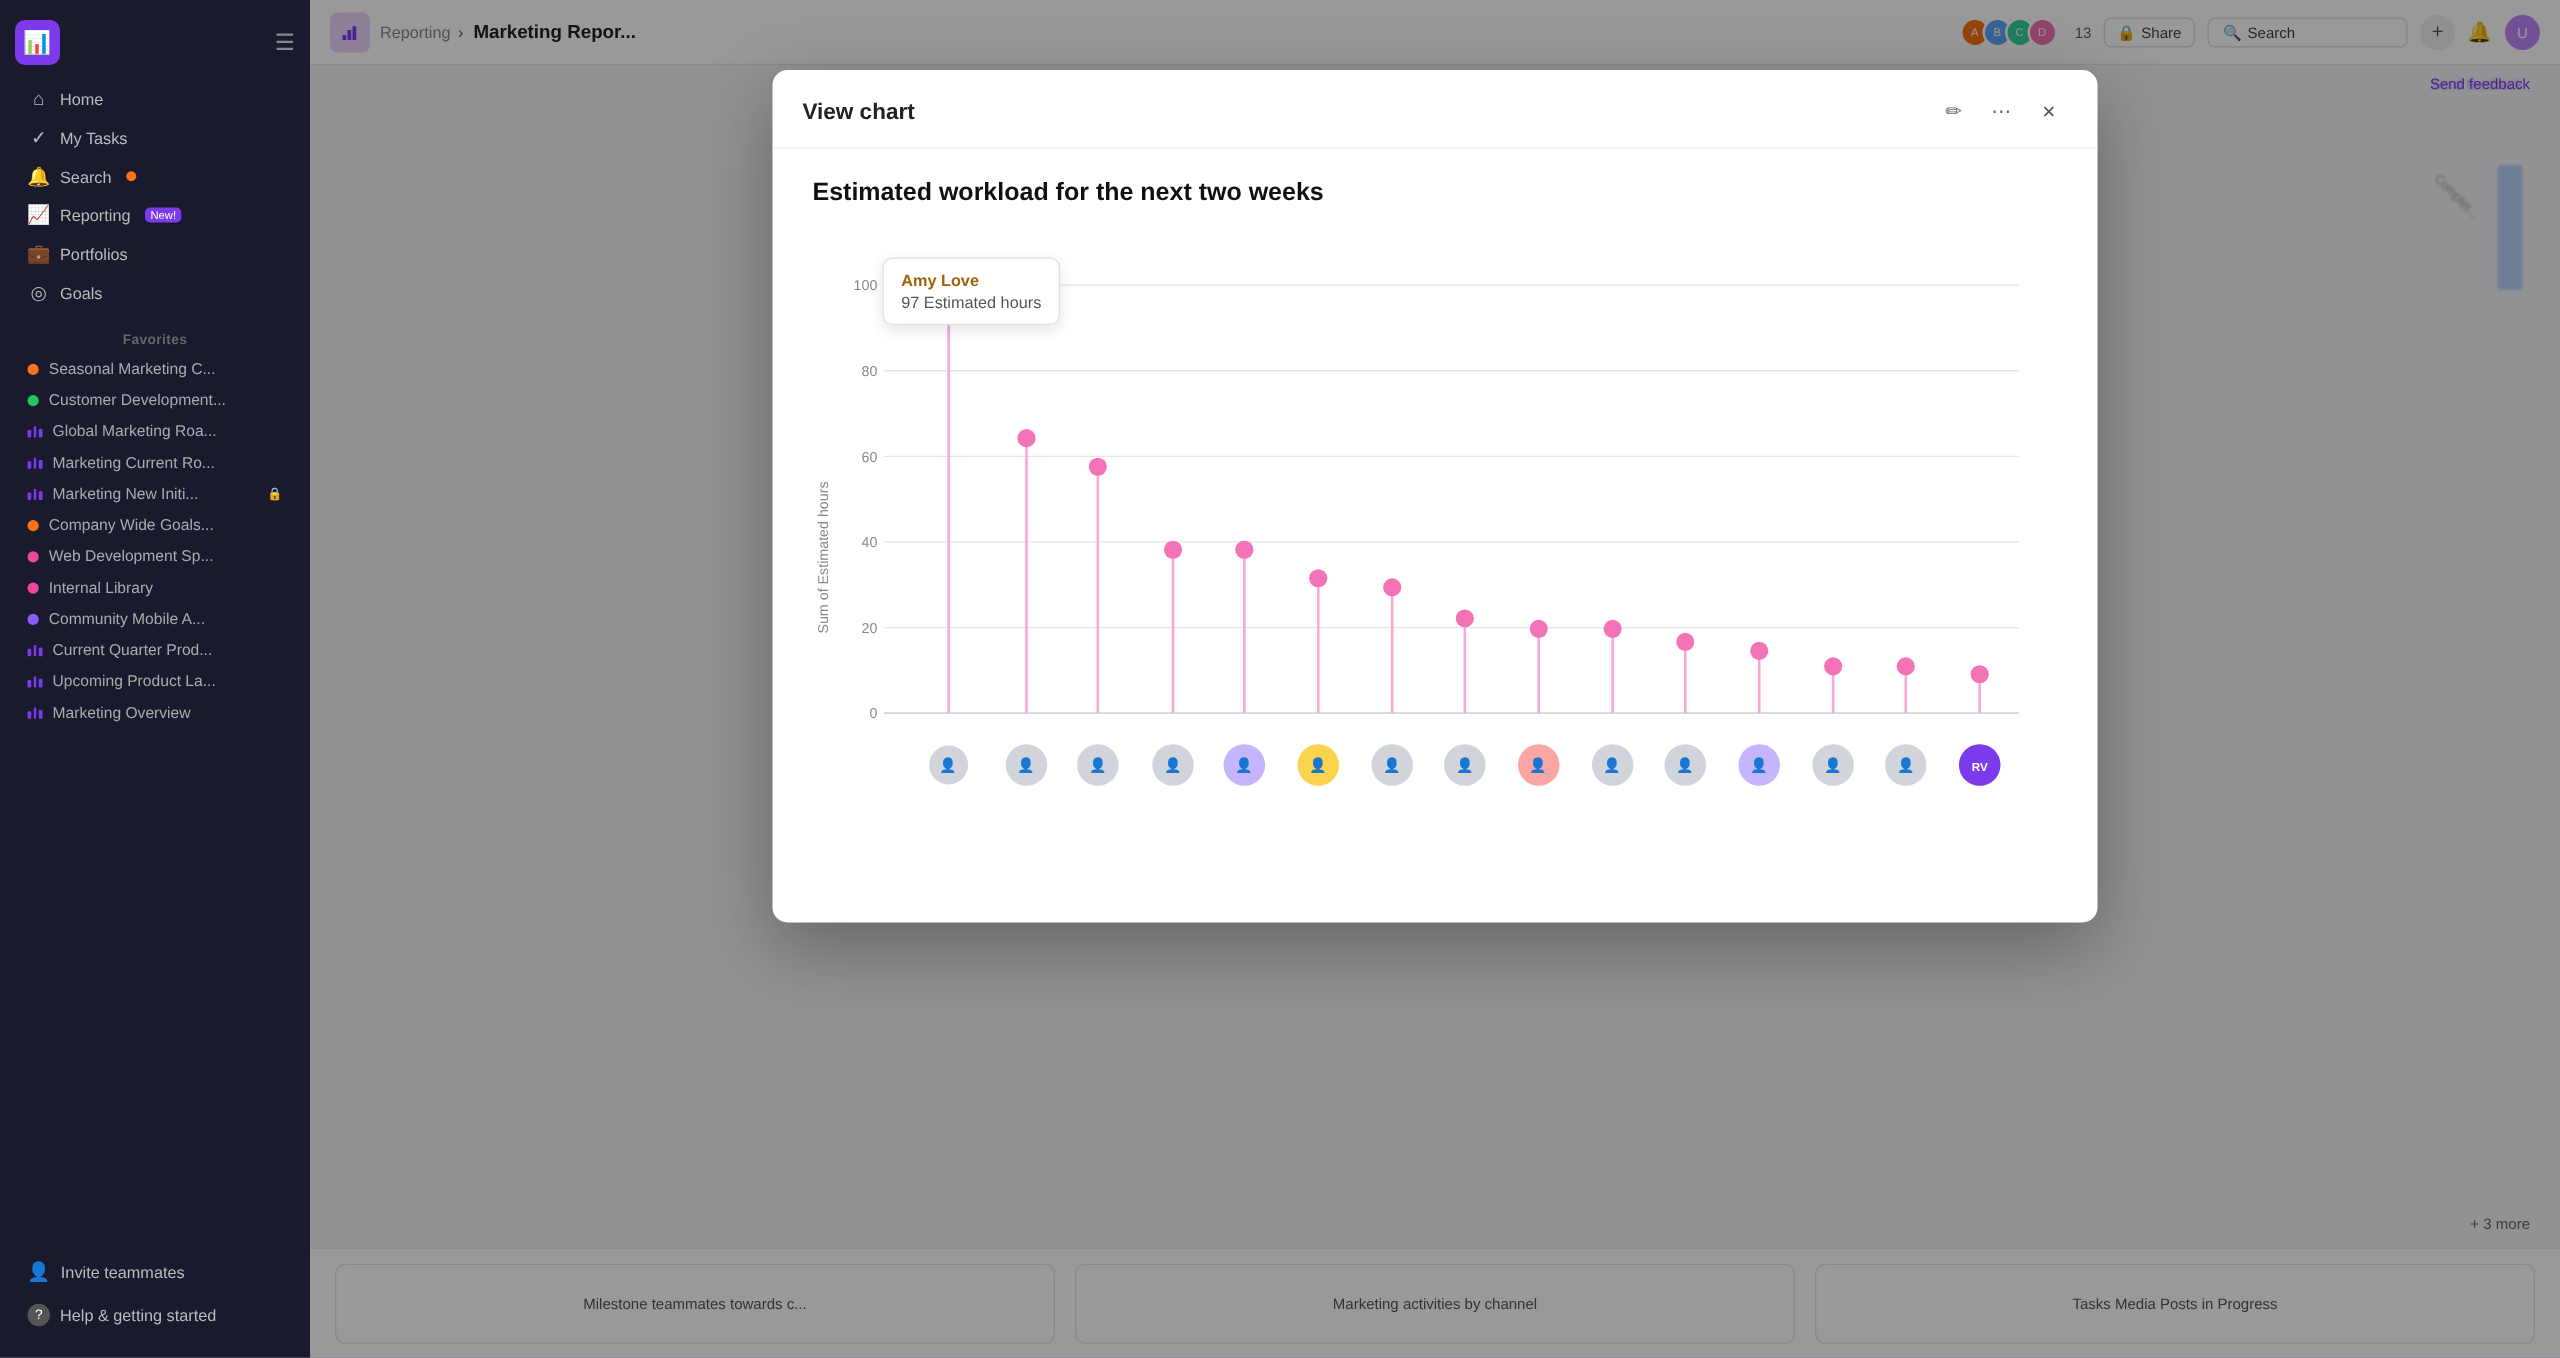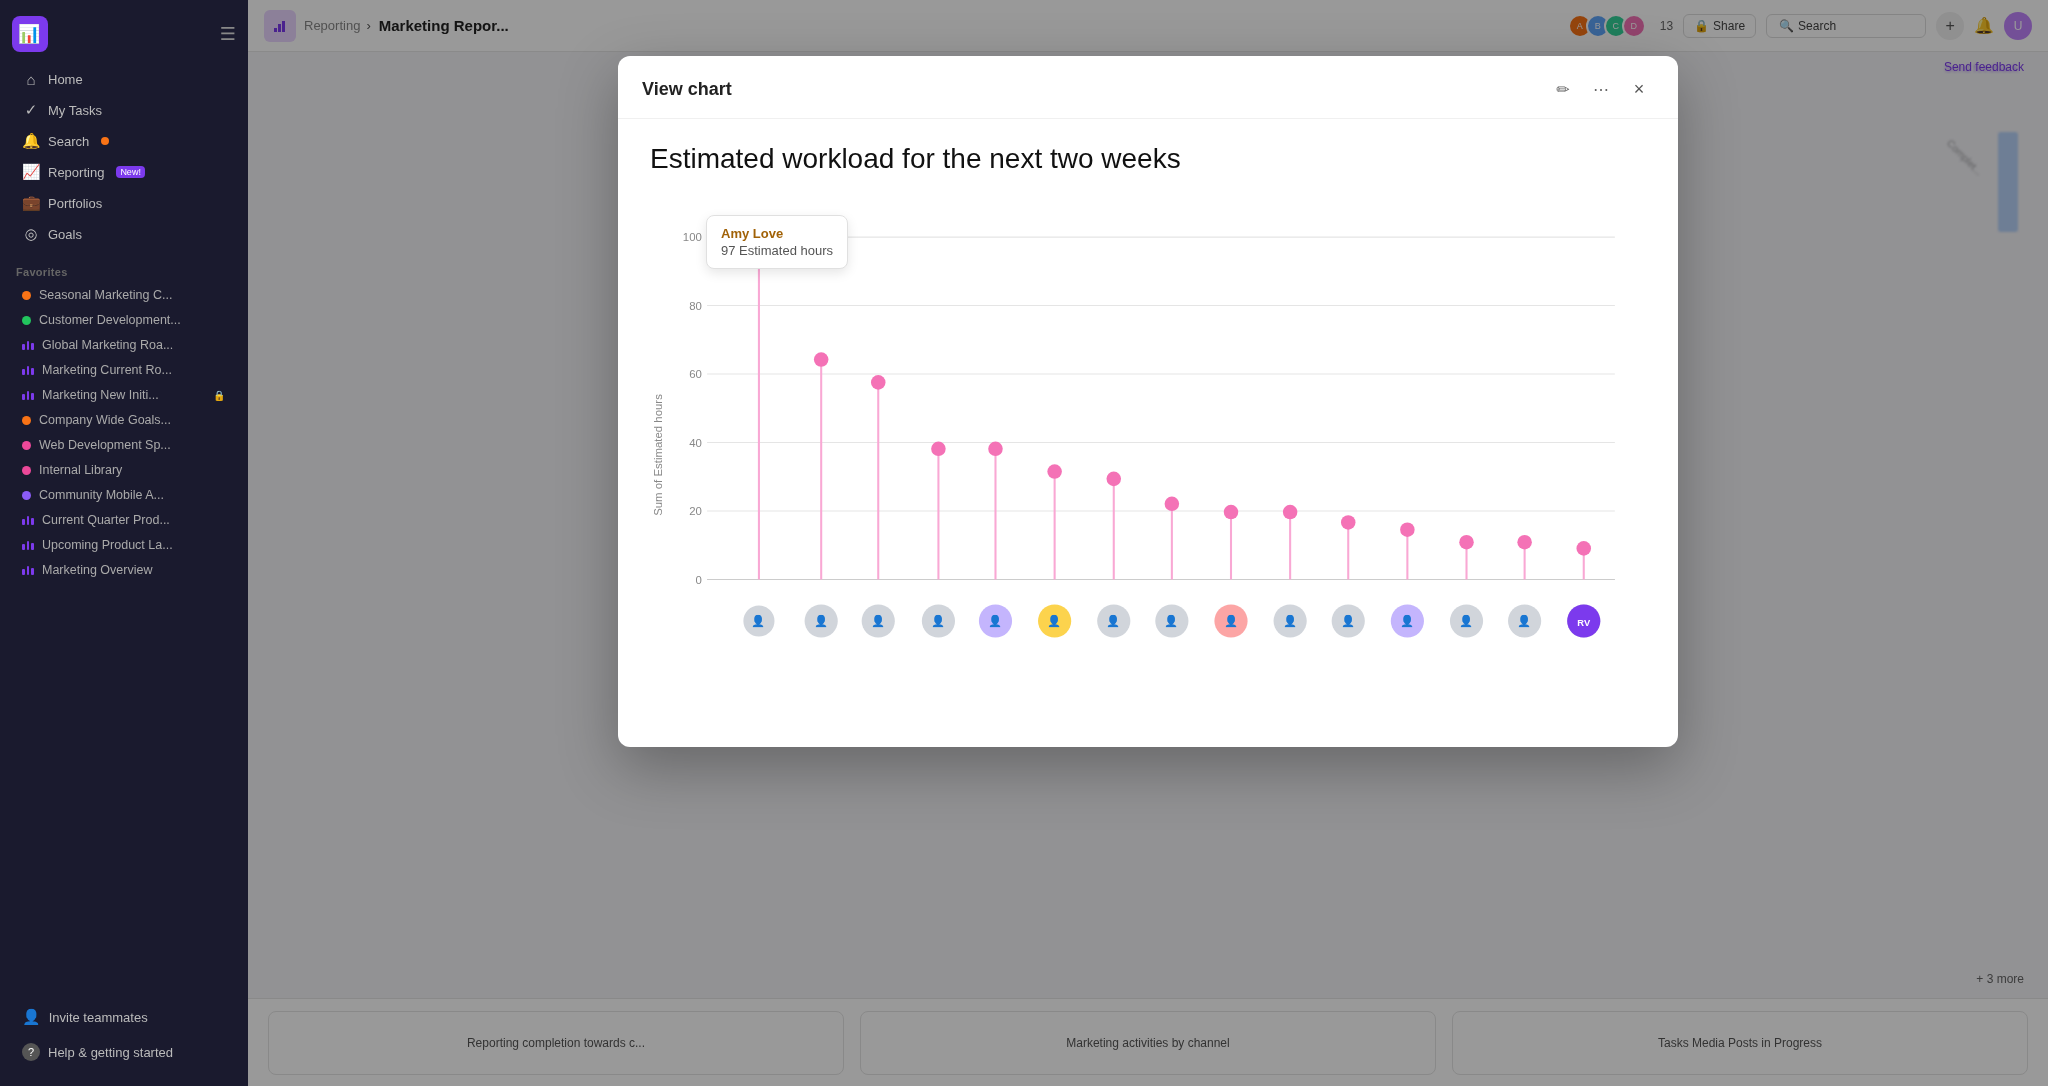--- a/index.html
+++ b/index.html
@@ -66,20 +66,21 @@
       padding: 1px 4px;
       margin-left: 4px;
     }
     .sidebar-section-title {
       font-size: 11px;
       color: #666;
       padding: 12px 16px 4px;
       font-weight: 600;
       text-transform: none;
       letter-spacing: 0.3px;
+      text-align: center;
     }
     .favorites-list { padding: 0; }
     .favorites-item {
       display: flex;
       align-items: center;
       gap: 8px;
       padding: 5px 16px;
       font-size: 12.5px;
       color: #aaa;
       cursor: pointer;
@@ -277,22 +278,22 @@
       border-radius: 6px;
       display: flex; align-items: center; justify-content: center;
       cursor: pointer;
       color: #666;
       font-size: 16px;
     }
     .chart-modal-body {
       padding: 24px 32px 32px;
     }
     .chart-title {
-      font-size: 28px;
-      font-weight: 400;
+      font-size: 20px;
+      font-weight: 700;
       color: #111;
       margin-bottom: 20px;
     }
 
     
     .chart-container {
       position: relative;
       width: 100%;
       height: 520px;
     }
@@ -540,21 +541,21 @@
     <div style="position:absolute;top:10px;right:30px;font-size:11px;color:#7c3aed;">Send feedback</div>
     <div style="position:absolute;top:80px;right:30px;width:20px;height:100px;background:#60a5fa;border-radius:3px;opacity:0.8;"></div>
     <div style="position:absolute;top:100px;right:60px;font-size:10px;color:#555;transform:rotate(45deg);">Complet...</div>
   </div>
 
   <div class="feedback-link" style="z-index:99;position:absolute;top:60px;right:24px;font-size:12px;color:#7c3aed;">Send feedback</div>
   <div class="plus-more" style="z-index:99;position:absolute;bottom:100px;right:24px;font-size:12px;color:#666;">+ 3 more</div>
 
   <div style="position:absolute;bottom:0;left:0;right:0;height:88px;background:white;border-top:1px solid #e5e5e5;display:flex;align-items:center;padding:0 16px;gap:8px;z-index:50;">
     <div class="bottom-card">
-      <span>Reporting completion towards c...</span>
+      <span>Milestone teammates towards c...</span>
     </div>
     <div class="bottom-card">
       <span>Marketing activities by channel</span>
     </div>
     <div class="bottom-card">
       <span>Tasks Media Posts in Progress</span>
     </div>
   </div>
 
   <div class="modal-overlay">

